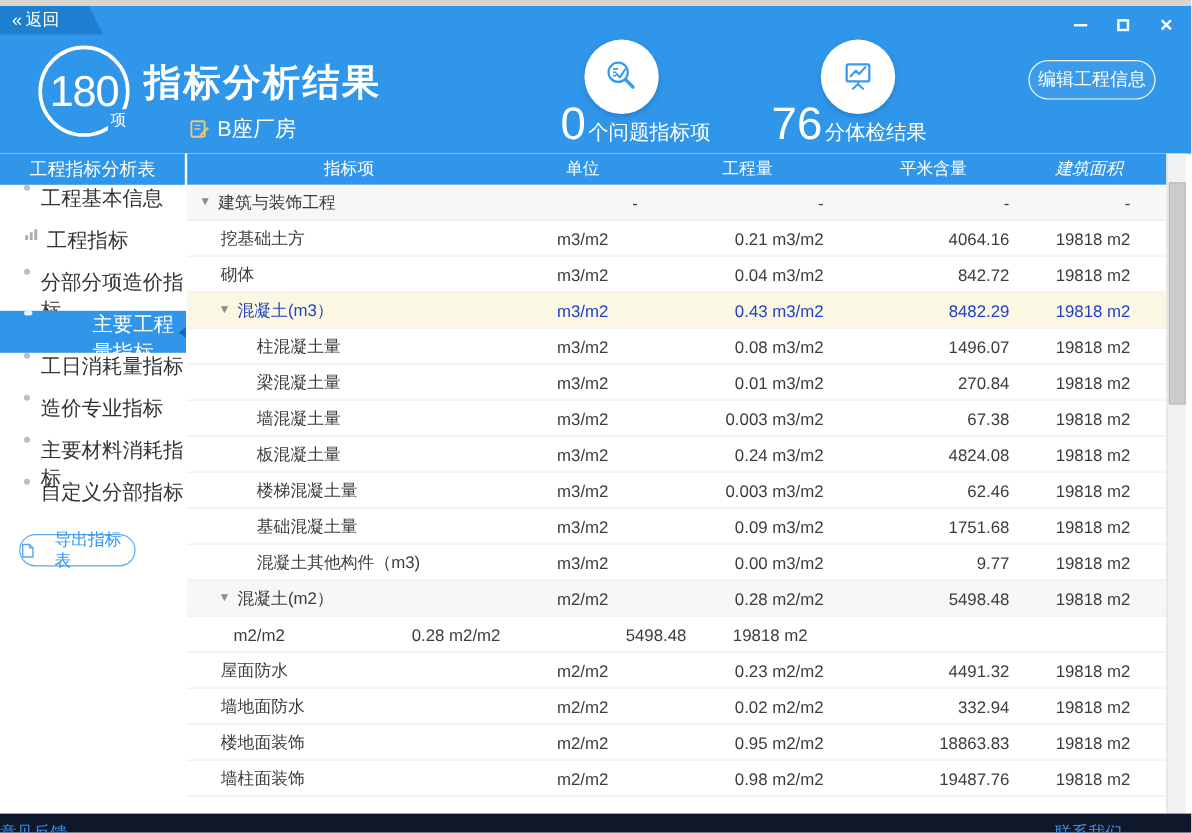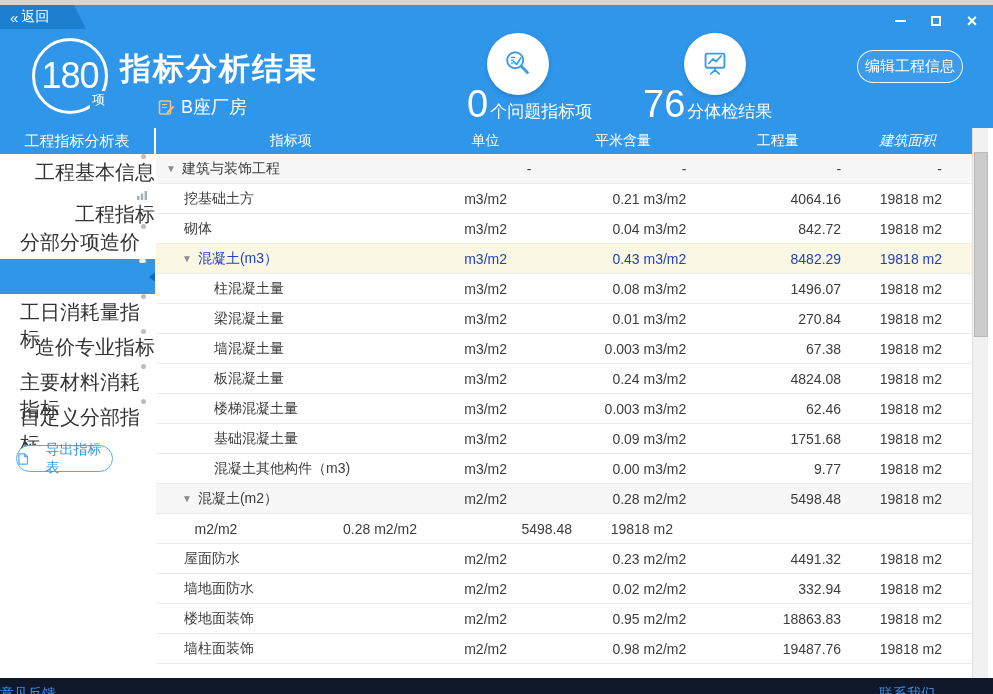--- a/index.html
+++ b/index.html
@@ -46,22 +46,22 @@
 
   .edit-btn { position:absolute; right:30px; top:45px; width:106px; height:33px; border:1px solid rgba(255,255,255,.95);
               border-radius:17px; background:rgba(255,255,255,.06); color:#fff; font-size:15px;
               display:flex; align-items:center; justify-content:center; cursor:pointer; }
 
   
   .sidebar { position:absolute; left:0; top:128px; width:155px; height:550px; background:#fff; }
   .sidebar-header { position:absolute; left:0; top:0; width:154px; height:26px; background:#3096ea; color:#fff;
                     font-size:15px; display:flex; align-items:center; justify-content:center; }
   .side-items { position:absolute; left:0; top:26px; width:155px; }
-  .side-item { position:relative; height:35px; display:flex; align-items:flex-end; padding-left:20px;
-               font-size:20px; color:#333; cursor:pointer;flex-direction:column; }
+  .side-item { position:relative; height:35px; display:flex; align-items:flex-start; padding-left:20px;
+               font-size:17px; color:#333; cursor:pointer; }
   .side-item .bullet { width:5px; height:5px; border-radius:50%; background:#b9bec4; margin-right:9px; flex:0 0 auto; }
   .side-item svg { margin-right:7px; flex:0 0 auto; }
   .side-item.selected { background:#3096ea; color:#fff;gap:41px; }
   .side-item.selected .bullet { background:#e8f2fc; width:7px; height:4px; border-radius:2px; }
   .side-item.selected .notch { position:absolute; right:-7px; top:50%; margin-top:-10px; width:0; height:0;
                border-top:10px solid transparent; border-bottom:10px solid transparent; border-right:13px solid #1566c0; }
   .export-btn { position:absolute; left:16px; top:317px; width:97px; height:27px; border:1px solid #57aaf0;
                 border-radius:14px; background:#fff; color:#3096ea; font-size:14px;
                 display:flex; align-items:center; justify-content:center; gap:16px; cursor:pointer; }
 
@@ -221,22 +221,22 @@
         <polyline points="8,1.5 8,4.5 11,4.5" fill="none" stroke="#57aaf0" stroke-width="1.1"></polyline>
       </svg>
       <span>导出指标表</span>
     </div>
   </div>
 
   <div class="table-area">
     <div class="thead">
       <div class="c c1">指标项</div>
       <div class="c c2">单位</div>
+      <div class="c c4">工程量</div>
       <div class="c c3">平米含量</div>
-      <div class="c c4">工程量</div>
       <div class="c c5">建筑面积</div>
     </div>
     <div id="table-body">
         <div class="trow lvl0 group">
           <div class="c c1">
             <span class="caret">▼</span>
             <span class="nm">建筑与装饰工程</span>
           </div>
           <div class="c c2 dash">-</div>
           <div class="c c3 dash">-</div>

